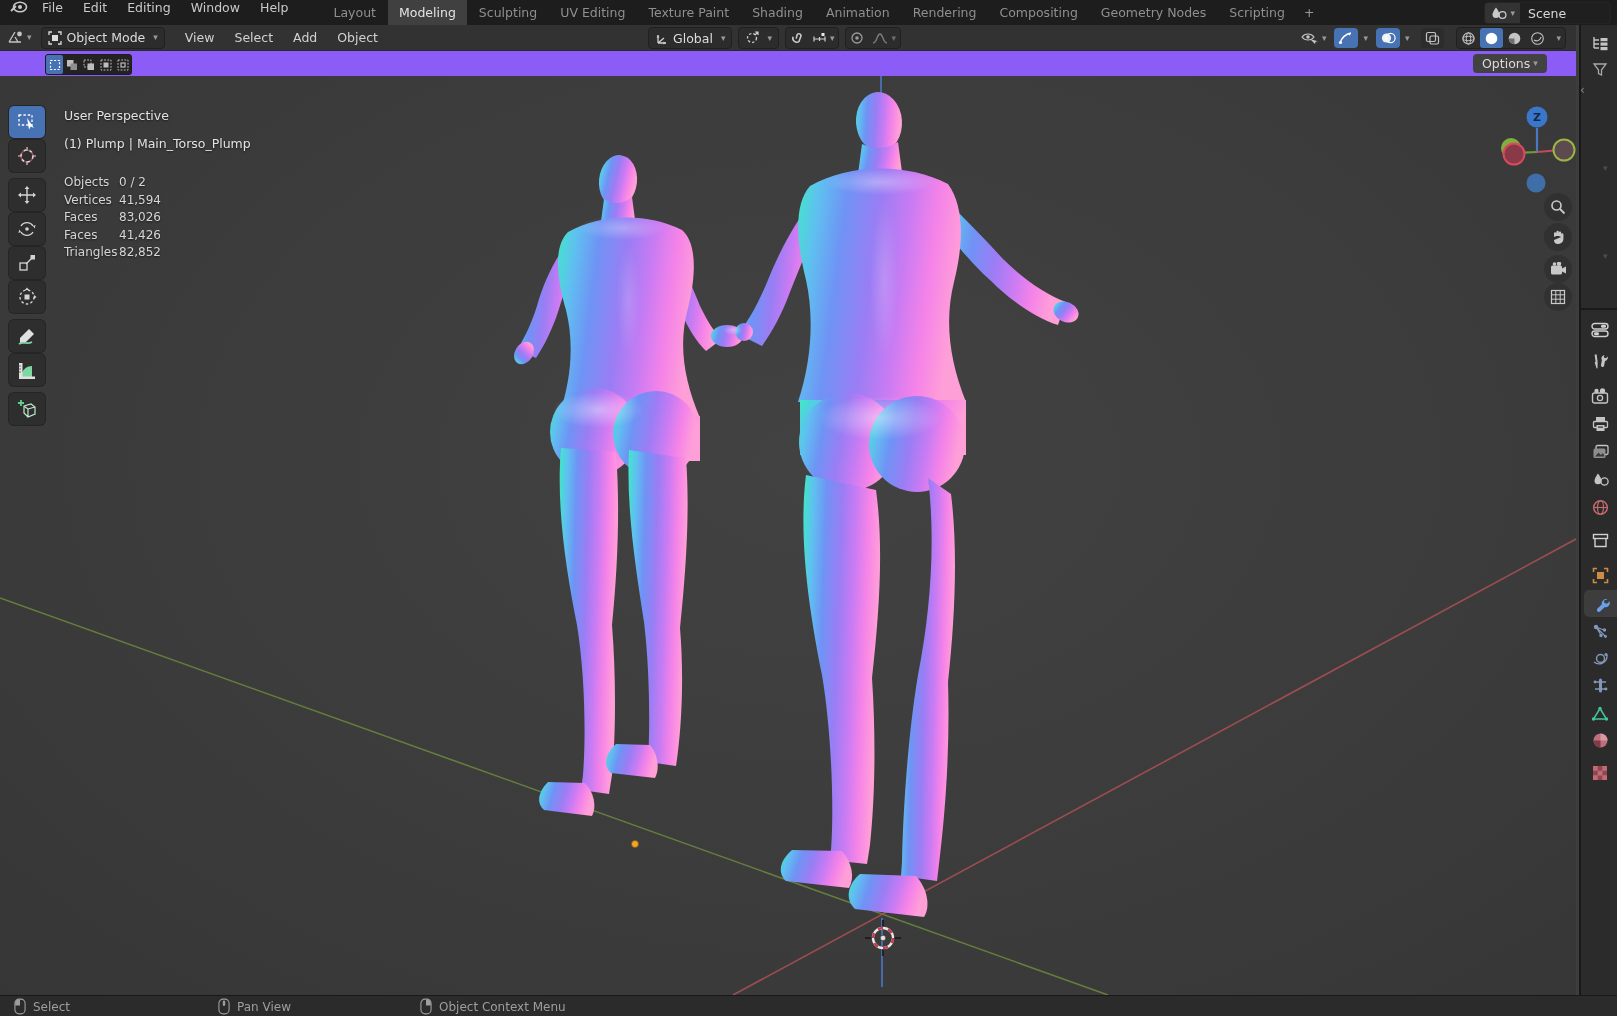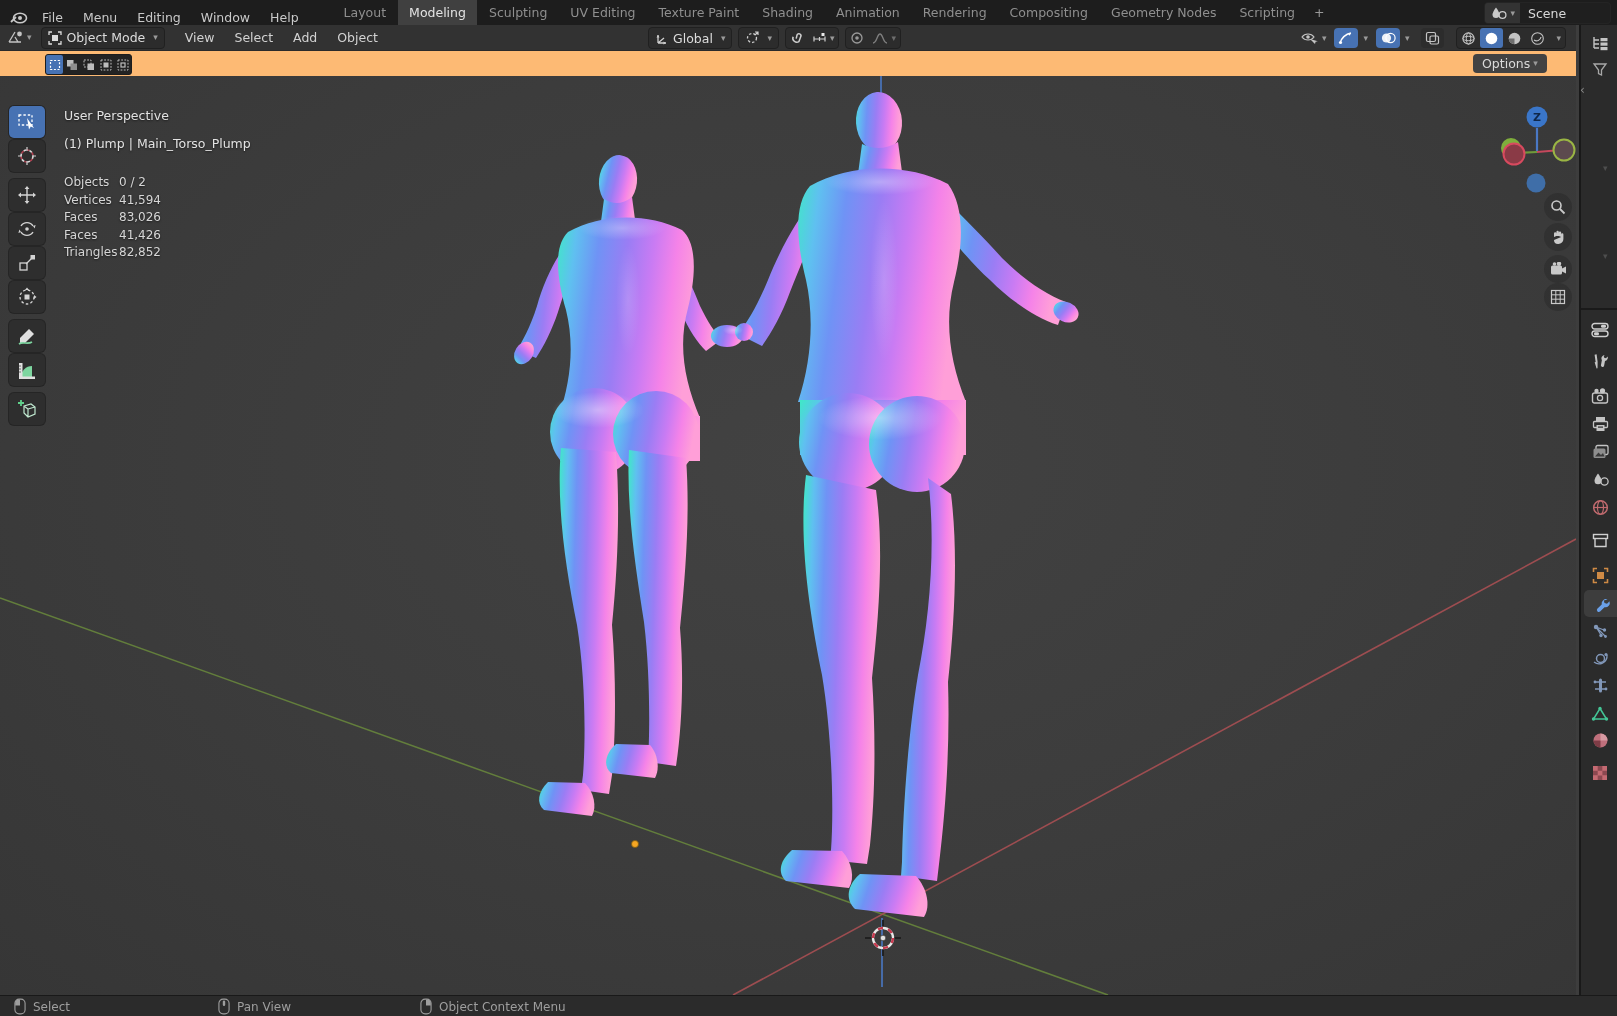--- a/index.html
+++ b/index.html
@@ -4,21 +4,21 @@
 <style>
   html,body{margin:0;padding:0}
   body{width:1617px;height:1016px;overflow:hidden;position:relative;background:#3d3d3d;
        font-family:"DejaVu Sans","Liberation Sans",sans-serif;font-size:12.5px;color:#c8c8c8;
        -webkit-font-smoothing:antialiased}
   .abs{position:absolute}
   svg{display:block}
   .cv{font-size:9px;color:#9a9a9a;line-height:1;margin-left:3px}
   
   #topbar{position:absolute;left:0;top:0;width:1617px;height:25px;background:#1d1d1d;
-          display:flex;align-items:flex-end}
+          display:flex;align-items:flex-start}
   .tmenu{padding:0 10px;color:#c9c9c9;cursor:default}
   #wstabs{display:flex;align-items:center;margin-left:24px;gap:1px;height:25px}
   .tab{padding:22px 11px;border-radius:4px;color:#8f8f8f}
   .tab.active{background:#404040;color:#e3e3e3}
   .tab.plus{color:#9a9a9a;padding:4px 7px}
   #scenebox{position:absolute;right:6px;top:2px;height:20px;display:flex;align-items:center;
             background:#2d2d2d;border:1px solid #242424;border-radius:4px;overflow:hidden}
   #scenebox .iconcell{display:flex;align-items:center;padding:0 5px;height:100%;background:#333}
   #scenebox .namecell{padding:0 10px 0 8px;color:#d8d8d8;background:#1f1f1f;height:100%;
             display:flex;align-items:center;min-width:72px}
@@ -30,21 +30,21 @@
         border-radius:4px;height:20px;padding:0 6px;gap:5px;color:#dcdcdc}
   .hmenu{padding:0 10px;color:#d2d2d2}
   #hcenter{position:absolute;left:648px;top:2px;display:flex;align-items:center;gap:6px}
   #hright{position:absolute;right:10px;top:2px;display:flex;align-items:center;gap:8px}
   .tgl{display:flex;align-items:center;height:20px;border-radius:4px;padding:0 4px;background:#2c2c2c}
   .tgl.on{background:#4772b3}
   .grp{display:flex;align-items:center;background:#2c2c2c;border:1px solid #202020;border-radius:4px;height:20px}
   .grp .cell{display:flex;align-items:center;height:100%;padding:0 4px;border-radius:3px}
   .grp .cell.on{background:#4772b3}
   
-  #tset{position:absolute;left:0;top:26px;width:1576px;height:25px;background:#fdba74;
+  #tset{position:absolute;left:0;top:26px;width:1576px;height:25px;background:#8b5cf6;
         border-bottom:1px solid rgba(0,0,0,.18)}
   #selmodes{position:absolute;left:45px;top:3px;display:flex;background:#232323;border-radius:3px;
             border:1px solid #1d1d1d;height:19px}
   #selmodes .sm{width:17px;display:flex;align-items:center;justify-content:center}
   #selmodes .sm.on{background:#4772b3;border-radius:2px}
   #optbtn{position:absolute;left:1473px;top:3px;height:19px;background:#424242;border-radius:4px;
           display:flex;align-items:center;padding:0 9px;color:#dadada}
   
   #vp{position:absolute;left:0;top:51px;width:1576px;height:919px;
       background:radial-gradient(ellipse at 52% 42%,#424242 0%,#3c3c3c 55%,#363636 100%);overflow:hidden}
@@ -79,21 +79,21 @@
 
 <div id="topbar">
   <span style="margin:0 4px 0 10px">
     <svg width="18" height="14" viewBox="0 0 18 14">
         <ellipse cx="10" cy="7" rx="6.5" ry="4.8" fill="none" stroke="#c9c9c9" stroke-width="1.6"></ellipse>
         <circle cx="10" cy="7" r="2" fill="#c9c9c9"></circle>
         <path d="M1 11 L6 6" stroke="#c9c9c9" stroke-width="1.8"></path>
       </svg>
   </span>
   <span class="tmenu">File</span>
-  <span class="tmenu">Menu</span>
+  <span class="tmenu">Edit</span>
   <span class="tmenu">Editing</span>
   <span class="tmenu">Window</span>
   <span class="tmenu">Help</span>
   <div id="wstabs">
     <span class="tab">Layout</span>
     <span class="tab active">Modeling</span>
     <span class="tab">Sculpting</span>
     <span class="tab">UV Editing</span>
     <span class="tab">Texture Paint</span>
     <span class="tab">Shading</span>

